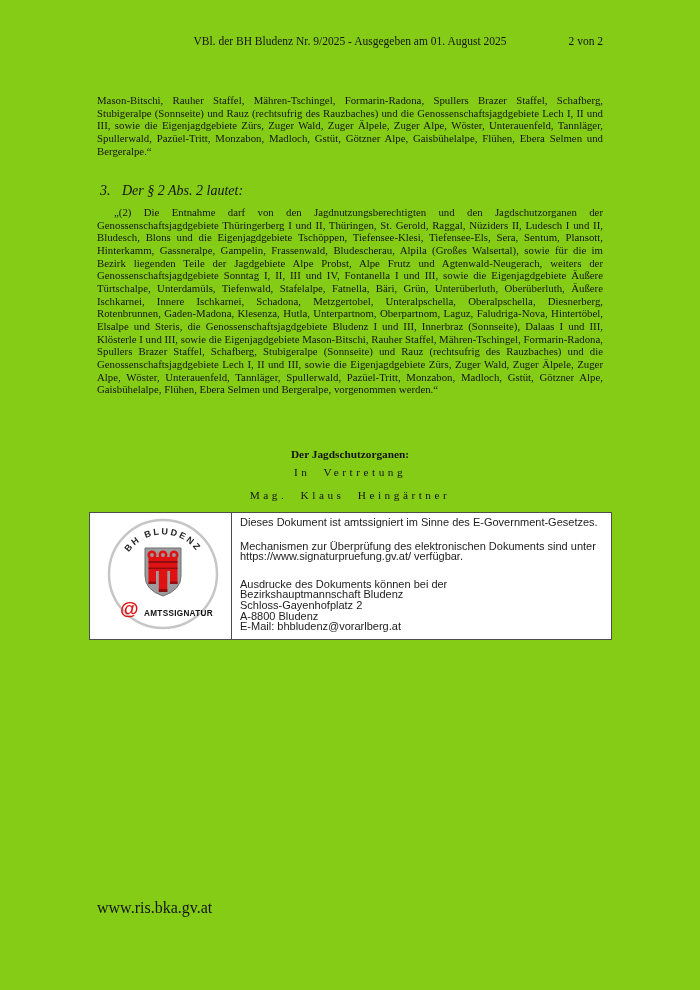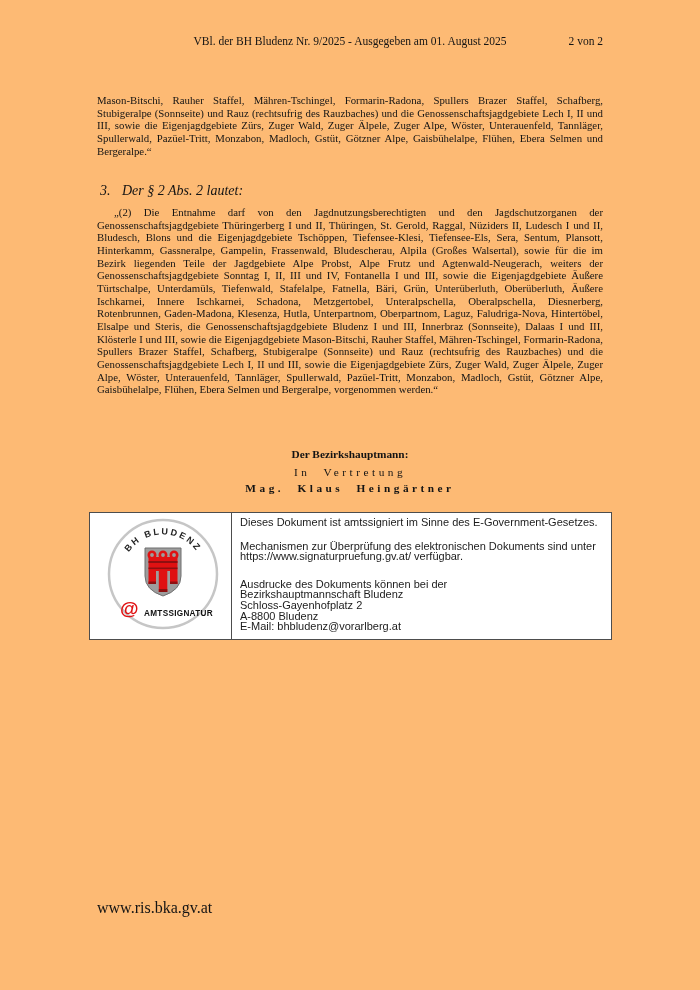--- a/index.html
+++ b/index.html
@@ -1,20 +1,20 @@
 <!DOCTYPE html>
 <html lang="de"><head>
 <meta charset="utf-8">
 <style>
   * { margin:0; padding:0; box-sizing:border-box; }
   html,body { background:#ffffff; }
   .page {
     position:relative;
     width:700px; height:990px;
-    background:#fdba74;
+    background:#84cc16;
     font-family:"Liberation Serif", serif;
     color:#141414;
     overflow:hidden;
   }
   
   .hdr { position:absolute; top:35px; left:97px; width:506px; font-size:11.5px; }
   .hdr-title { text-align:center; }
   .hdr-page { position:absolute; right:0; top:0; }
 
   
@@ -25,21 +25,21 @@
   }
   .p-cont { top:94px; }
   .item3 { position:absolute; left:100px; top:183px; font-size:14px; font-style:italic; }
   .item3 .num { display:inline-block; width:22px; }
   .p-amend { top:206px; text-indent:17px; }
 
   
   .signoff { position:absolute; top:448px; left:0; width:700px; text-align:center; font-size:11.3px; }
   .signoff .t1 { font-weight:bold; }
   .signoff .t2 { margin-top:6px; letter-spacing:3.5px; word-spacing:7px; }
-  .signoff .t3 { margin-top:4px; letter-spacing:3.5px; word-spacing:7px;font-weight:bold; }
+  .signoff .t3 { margin-top:11px; letter-spacing:3.5px; word-spacing:7px; }
 
   
   .sigbox {
     position:absolute; left:89px; top:512px; width:523px; height:128px;
     border:1px solid #4d4d4d; display:flex; background:#fff;
   }
   .stamp-cell { width:142px; position:relative; border-right:1px solid #4d4d4d; }
   .notice-cell {
     flex:1; padding:4px 8px 0 8px;
     font-family:"Liberation Sans", sans-serif;
@@ -68,21 +68,21 @@
 
   <div class="para p-cont">Mason-Bitschi, Rauher Staffel, Mähren-Tschingel, Formarin-Radona, Spullers Brazer Staffel, Schafberg, Stubigeralpe (Sonnseite) und Rauz (rechtsufrig des Rauzbaches) und die Genossenschaftsjagdgebiete Lech I, II und III, sowie die Eigenjagdgebiete Zürs, Zuger Wald, Zuger Älpele, Zuger Alpe, Wöster, Unterauenfeld, Tannläger, Spullerwald, Pazüel-Tritt, Monzabon, Madloch, Gstüt, Götzner Alpe, Gaisbühelalpe, Flühen, Ebera Selmen und Bergeralpe.“</div>
 
   <div class="item3">
     <span class="num">3.</span><span>Der § 2 Abs. 2 lautet:</span>
   </div>
 
   <div class="para p-amend">„(2) Die Entnahme darf von den Jagdnutzungsberechtigten und den Jagdschutzorganen der Genossenschaftsjagdgebiete Thüringerberg I und II, Thüringen, St. Gerold, Raggal, Nüziders II, Ludesch I und II, Bludesch, Blons und die Eigenjagdgebiete Tschöppen, Tiefensee-Klesi, Tiefensee-Els, Sera, Sentum, Plansott, Hinterkamm, Gassneralpe, Gampelin, Frassenwald, Bludescherau, Alpila (Großes Walsertal), sowie für die im Bezirk liegenden Teile der Jagdgebiete Alpe Probst, Alpe Frutz und Agtenwald-Neugerach, weiters der Genossenschaftsjagdgebiete Sonntag I, II, III und IV, Fontanella I und III, sowie die Eigenjagdgebiete Äußere Türtschalpe, Unterdamüls, Tiefenwald, Stafelalpe, Fatnella, Bäri, Grün, Unterüberluth, Oberüberluth, Äußere Ischkarnei, Innere Ischkarnei, Schadona, Metzgertobel, Unteralpschella, Oberalpschella, Diesnerberg, Rotenbrunnen, Gaden-Madona, Klesenza, Hutla, Unterpartnom, Oberpartnom, Laguz, Faludriga-Nova, Hintertöbel, Elsalpe und Steris, die Genossenschaftsjagdgebiete Bludenz I und III, Innerbraz (Sonnseite), Dalaas I und III, Klösterle I und III, sowie die Eigenjagdgebiete Mason-Bitschi, Rauher Staffel, Mähren-Tschingel, Formarin-Radona, Spullers Brazer Staffel, Schafberg, Stubigeralpe (Sonnseite) und Rauz (rechtsufrig des Rauzbaches) und die Genossenschaftsjagdgebiete Lech I, II und III, sowie die Eigenjagdgebiete Zürs, Zuger Wald, Zuger Älpele, Zuger Alpe, Wöster, Unterauenfeld, Tannläger, Spullerwald, Pazüel-Tritt, Monzabon, Madloch, Gstüt, Götzner Alpe, Gaisbühelalpe, Flühen, Ebera Selmen und Bergeralpe, vorgenommen werden.“</div>
 
   <div class="signoff">
-    <div class="t1">Der Bezirkshauptmann:</div>
+    <div class="t1">Der Jagdschutzorganen:</div>
     <div class="t2">In Vertretung</div>
     <div class="t3">Mag. Klaus Heingärtner</div>
   </div>
 
   <div class="sigbox">
     <div class="stamp-cell">
       <svg class="stamp-svg" width="116" height="116" viewBox="0 0 116 116">
         <circle cx="58" cy="58" r="54" fill="#ffffff" stroke-width="2.5" stroke="#c6c6c6"></circle>
         <defs>
           <path id="arcPath" d="M 19,76 A 42 42 0 1 1 97,76" fill="none"></path>

